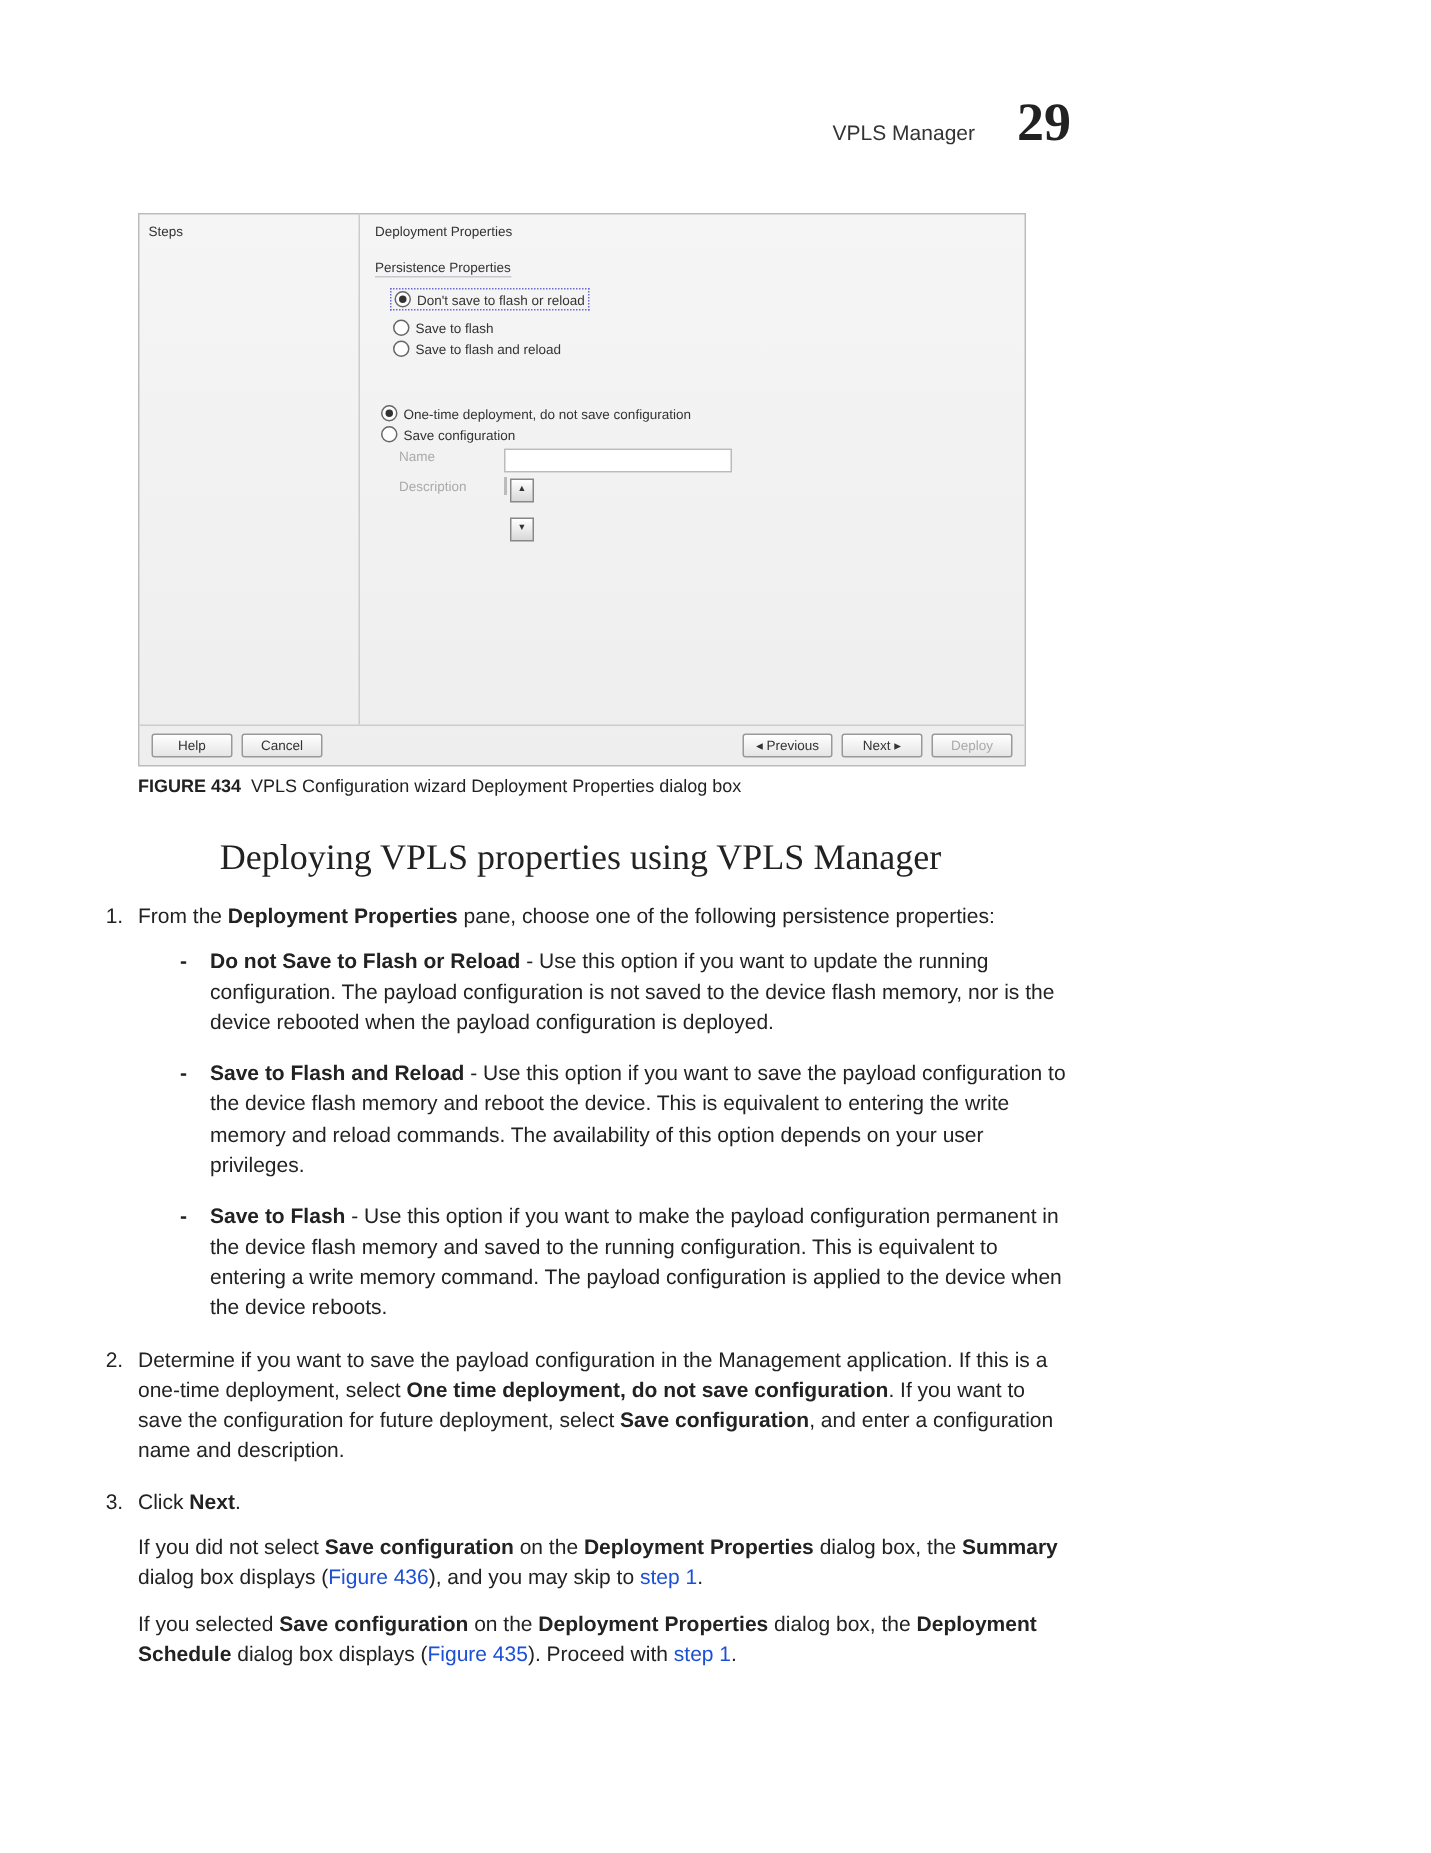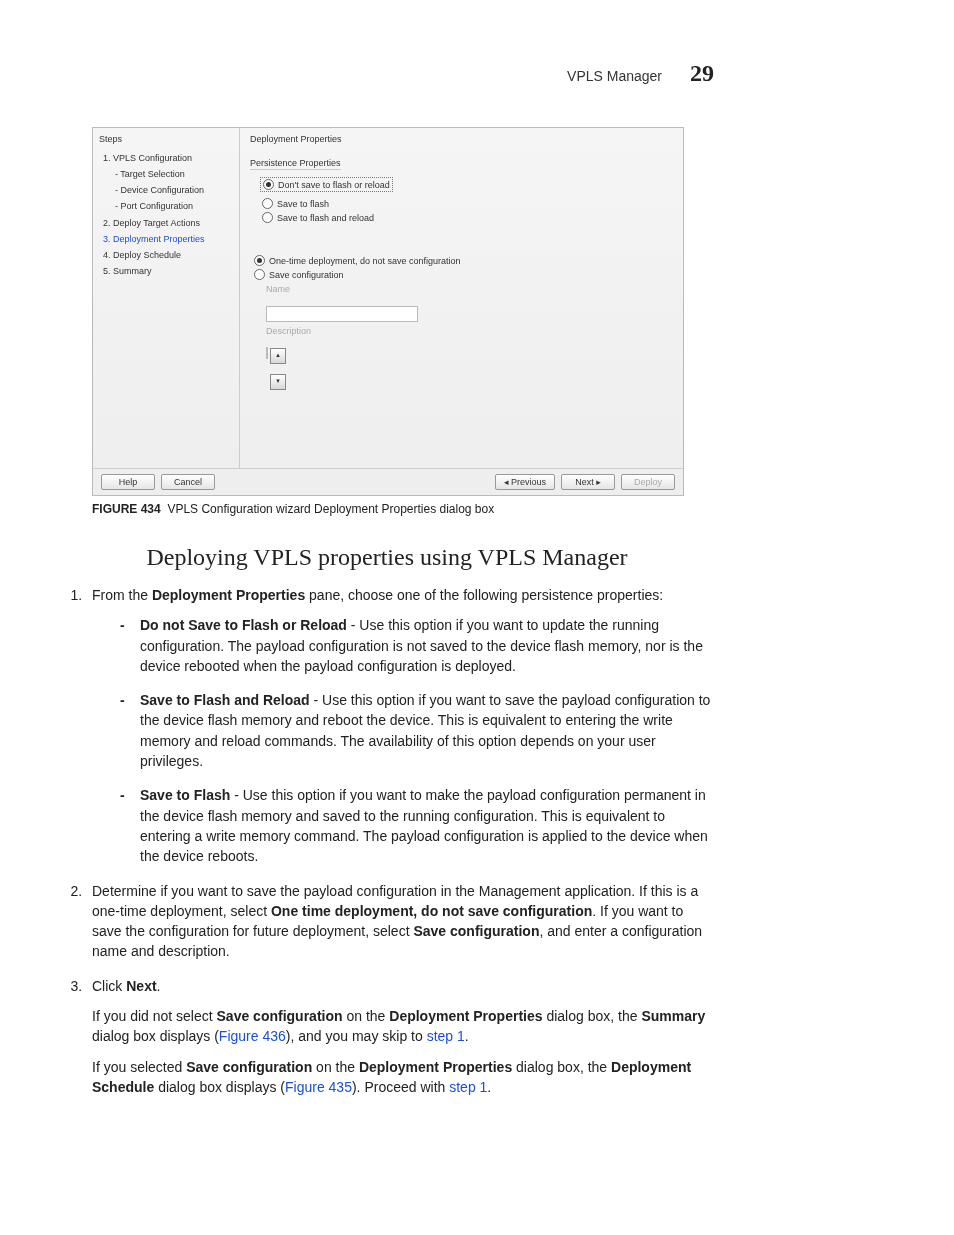--- a/index.html
+++ b/index.html
@@ -1,37 +1,37 @@
 <!DOCTYPE html>
 <html><head>
 <meta charset="utf-8">
 <style>
   html,body{margin:0;padding:0;background:#fff;font-family:Arial,Helvetica,sans-serif;color:#222;}
   .page{width:774px;height:1235px;position:relative;box-sizing:border-box;padding:60px 60px 40px 60px;}
   .runhead{display:flex;justify-content:flex-end;align-items:baseline;gap:28px;margin-bottom:40px;}
   .runhead .sec{font-size:14px;color:#333;}
-  .runhead .chap{font-size:24px;font-weight:700;font-family:Georgia,'Times New Roman',serif;}
+  .runhead .chap{font-size:36px;font-weight:700;font-family:Georgia,'Times New Roman',serif;}
   .figwrap{margin-left:32px;margin-right:32px;}
   
   .dlg{width:100%;border:1px solid #bbb;background:linear-gradient(#f5f5f5,#eee);font-size:9px;color:#333;}
   .dlg-body{display:flex;min-height:340px;}
   .dlg-steps{width:134px;border-right:1px solid #ccc;padding:6px 6px;}
   .dlg-steps .hdr{font-size:9px;margin-bottom:6px;}
   .dlg-steps ul{list-style:none;padding:0;margin:0;}
   .dlg-steps li{padding:2px 0 2px 4px;line-height:1.35;}
   .dlg-steps li.sub{padding-left:16px;}
   .dlg-steps li.active{color:#1a4fd6;}
   .dlg-main{flex:1;padding:6px 10px;position:relative;}
   .dlg-main .hdr{font-size:9px;margin-bottom:10px;}
   .grp-title{font-size:9px;margin:4px 0 4px 0;border-bottom:1px solid #c8c8d0;display:inline-block;padding-bottom:1px;}
   .radio{display:flex;align-items:center;gap:4px;margin:3px 0 3px 12px;font-size:9px;}
   .radio .dot{width:9px;height:9px;border:1px solid #666;border-radius:50%;display:inline-flex;align-items:center;justify-content:center;background:#fff;}
   .radio.sel .dot::after{content:"";width:5px;height:5px;border-radius:50%;background:#333;display:block;}
   .radio.boxed{border:1px dotted #6a6ad0;padding:1px 2px;margin-left:10px;display:inline-flex;text-align:center;}
-  .formrow{display:flex;align-items:flex-start;gap:12px;margin:4px 0 4px 16px;font-size:9px;color:#aaa;flex-direction:column;}
+  .formrow{display:flex;align-items:flex-start;gap:12px;margin:4px 0 4px 16px;font-size:9px;color:#aaa;}
   .formrow .lbl{width:58px;}
   .tinput{width:150px;height:14px;border:1px solid #bbb;background:#fff;}
   .tarea-wrap{position:relative;display:inline-block;}
   .tarea{width:200px;height:42px;border:1px solid #bbb;background:#fff;}
   .tarea-sb{position:absolute;right:-16px;top:0;width:14px;height:42px;display:flex;flex-direction:column;justify-content:space-between;}
   .sb-btn{width:14px;height:14px;border:1px solid #888;background:linear-gradient(#fff,#d8d8d8);font-size:7px;line-height:12px;text-align:center;color:#333;}
   .dlg-foot{border-top:1px solid #ccc;display:flex;justify-content:space-between;align-items:center;padding:5px 8px;}
   .btn{font-size:9px;border:1px solid #999;background:linear-gradient(#fff,#e5e5e5);padding:2px 8px;border-radius:2px;color:#333;min-width:36px;text-align:center;}
   .btn.disabled{color:#aaa;}
   .btn-row{display:flex;gap:6px;}
@@ -57,30 +57,20 @@
   <div class="runhead">
     <span class="sec">VPLS Manager</span>
     <span class="chap">29</span>
   </div>
 
   <div class="figwrap">
     <div class="dlg">
       <div class="dlg-body">
         <div class="dlg-steps">
           <div class="hdr">Steps</div>
-          <ul id="steps-list">
-              <li>1. VPLS Configuration</li>
-              <li class="sub">- Target Selection</li>
-              <li class="sub">- Device Configuration</li>
-              <li class="sub">- Port Configuration</li>
-              <li>2. Deploy Target Actions</li>
-              <li class="active">3. Deployment Properties</li>
-              <li>4. Deploy Schedule</li>
-              <li>5. Summary</li>
-            </ul>
         </div>
         <div class="dlg-main">
           <div class="hdr">Deployment Properties</div>
           <div class="grp-title">Persistence Properties</div>
           <div>
             <span class="radio sel boxed">
                 <span class="dot"></span>
                 <span>Don't save to flash or reload</span>
               </span>
           </div>

